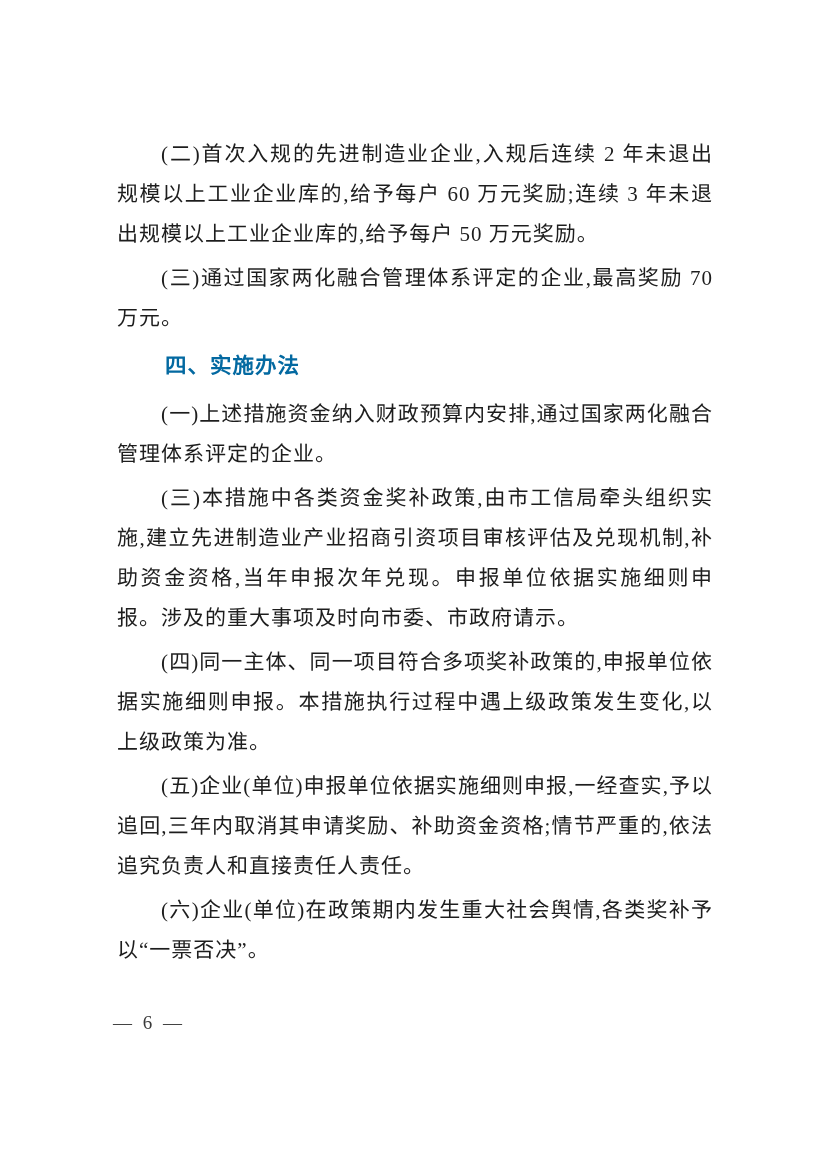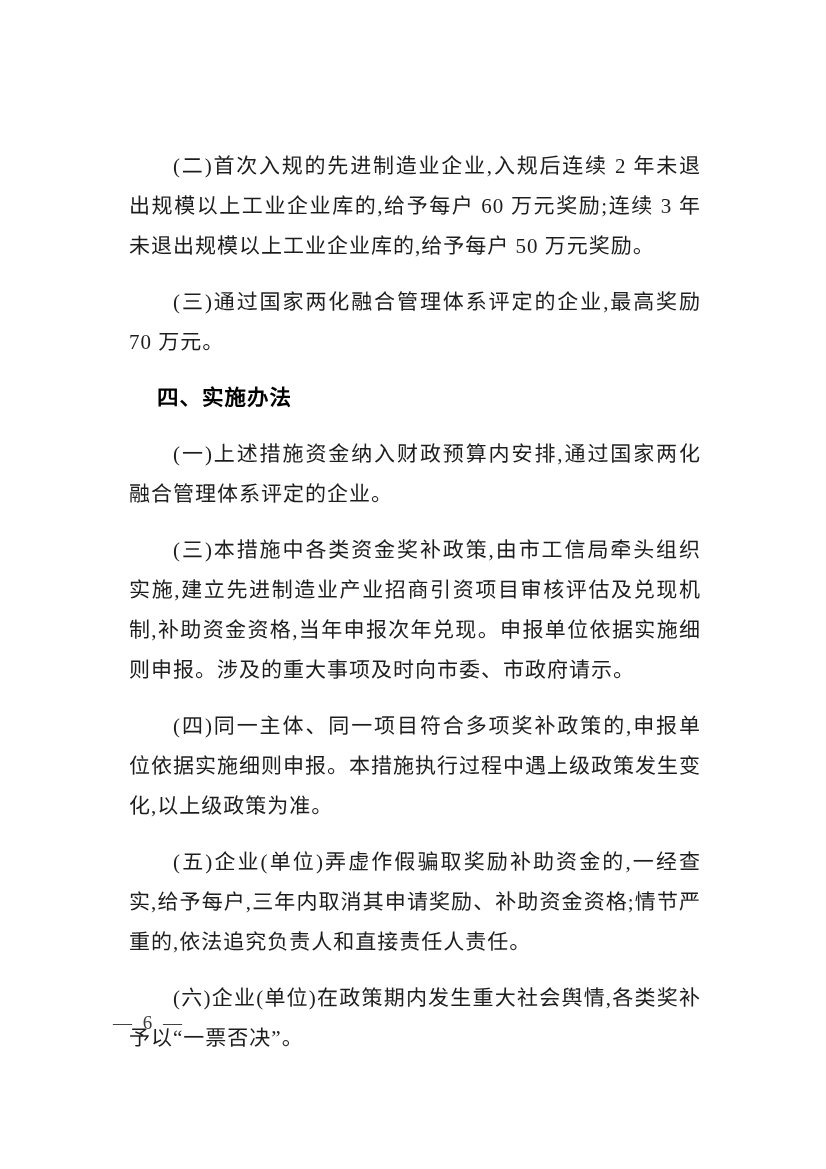--- a/index.html
+++ b/index.html
@@ -13,38 +13,38 @@
     height: 1169px;
     background: #ffffff;
     box-sizing: border-box;
     padding: 130px 109px 0 113px;
     overflow: hidden;
   }
   .body-text {
     width: 604px;
   }
   .para {
-    margin: 16px;
+    margin: 4px;
     font-family: "Liberation Serif", "DejaVu Serif", serif;
     font-size: 21px;
     line-height: 40px;
     color: #1d1d1d;
     text-align: justify;
     text-justify: inter-ideograph;
     text-justify: inter-character;
     text-indent: 2.1em;
     letter-spacing: 1px;
   }
   .heading {
-    margin: 0;
+    margin: 8px;
     font-family: "Liberation Sans", "DejaVu Sans", sans-serif;
     font-weight: 700;
     font-size: 21.5px;
     line-height: 40px;
-    color: #000000;
+    color: #0369a1;
     text-indent: 2.05em;
     letter-spacing: 1px;
   }
   .page-number {
     position: absolute;
     left: 113px;
     top: 1008px;
     font-family: "Liberation Serif", "DejaVu Serif", serif;
     font-size: 19px;
     line-height: 30px;
@@ -56,17 +56,17 @@
 <body>
 
 <div class="page">
   <main class="body-text">
     <p class="para">(二)首次入规的先进制造业企业,入规后连续 2 年未退出规模以上工业企业库的,给予每户 60 万元奖励;连续 3 年未退出规模以上工业企业库的,给予每户 50 万元奖励。</p>
     <p class="para">(三)通过国家两化融合管理体系评定的企业,最高奖励 70 万元。</p>
     <h2 class="heading">四、实施办法</h2>
     <p class="para">(一)上述措施资金纳入财政预算内安排,通过国家两化融合管理体系评定的企业。</p>
     <p class="para">(三)本措施中各类资金奖补政策,由市工信局牵头组织实施,建立先进制造业产业招商引资项目审核评估及兑现机制,补助资金资格,当年申报次年兑现。申报单位依据实施细则申报。涉及的重大事项及时向市委、市政府请示。</p>
     <p class="para">(四)同一主体、同一项目符合多项奖补政策的,申报单位依据实施细则申报。本措施执行过程中遇上级政策发生变化,以上级政策为准。</p>
-    <p class="para">(五)企业(单位)弄虚作假骗取奖励补助资金的,一经查实,给予每户,三年内取消其申请奖励、补助资金资格;情节严重的,依法追究负责人和直接责任人责任。</p>
+    <p class="para">(五)企业(单位)申报单位依据实施细则申报,一经查实,予以追回,三年内取消其申请奖励、补助资金资格;情节严重的,依法追究负责人和直接责任人责任。</p>
     <p class="para">(六)企业(单位)在政策期内发生重大社会舆情,各类奖补予以“一票否决”。</p>
   </main>
   <footer class="page-number">— 6 —</footer>
 </div>
 
 </body></html>

